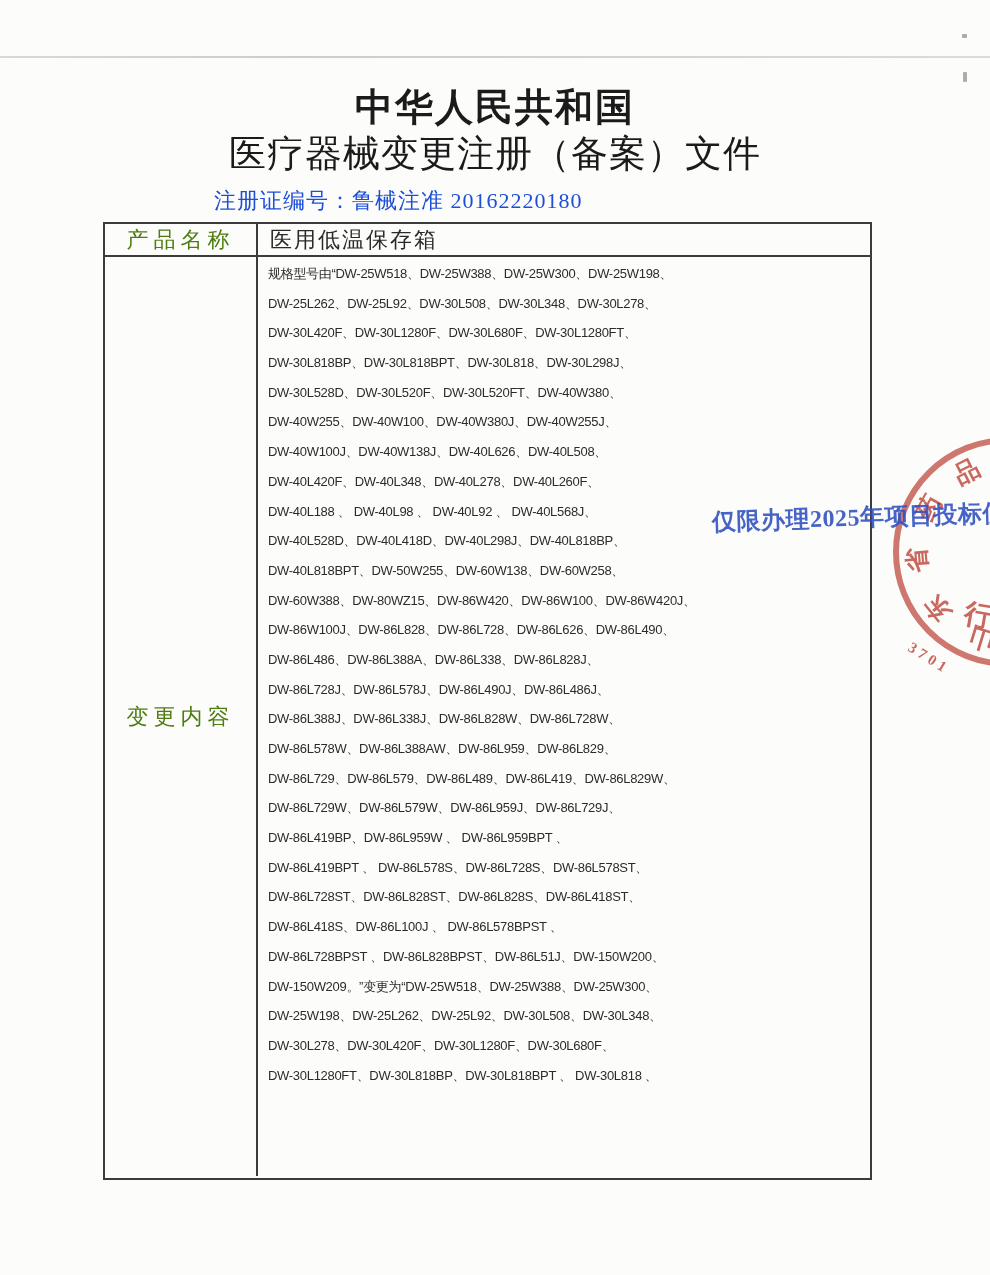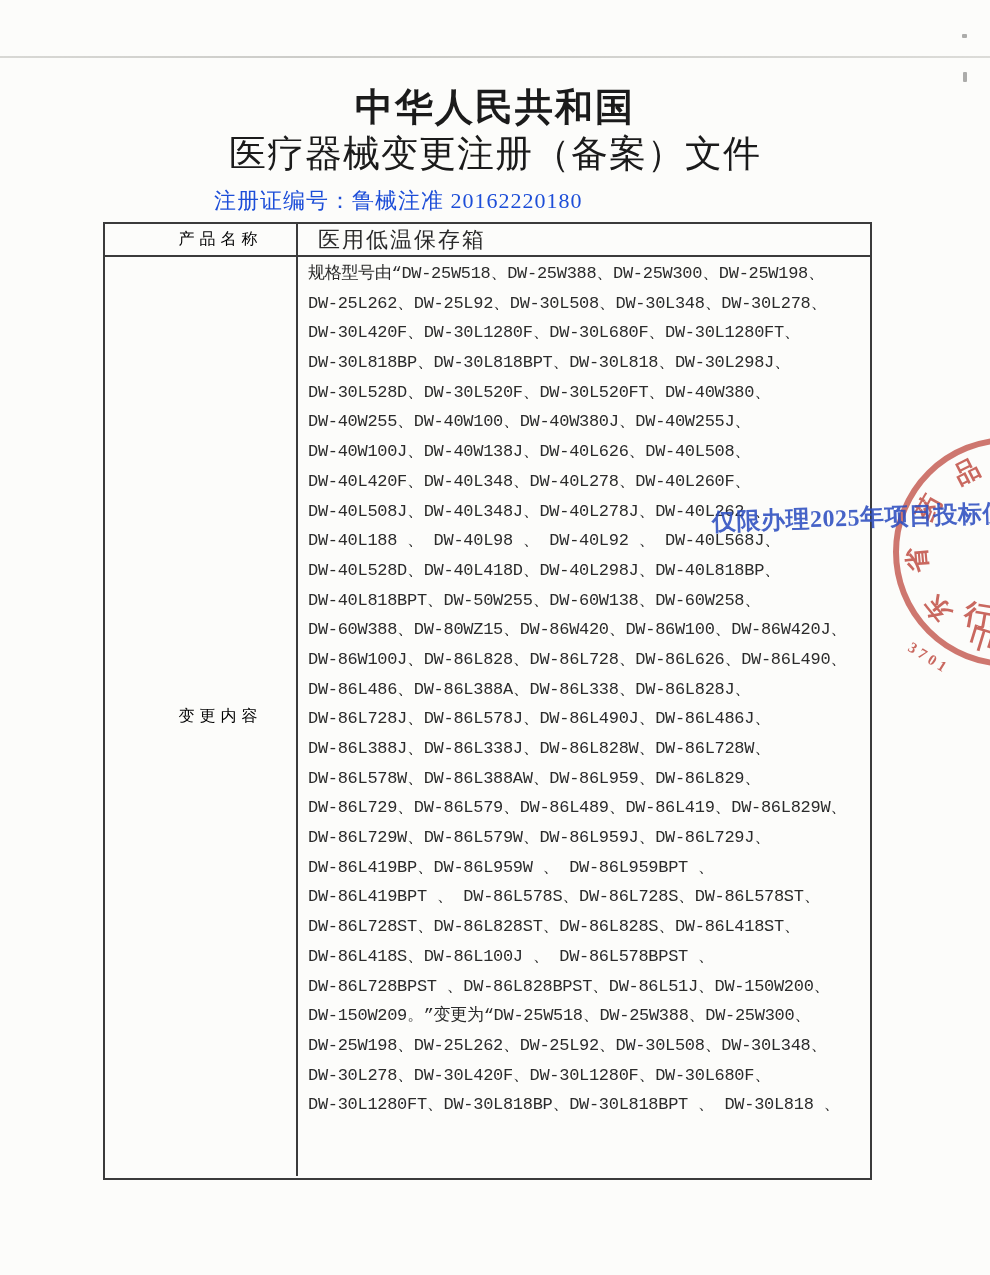--- a/index.html
+++ b/index.html
@@ -48,35 +48,35 @@
     width: 769px; height: 958px;
     border: 2px solid #3b3b3b;
     background: transparent;
   }
   .row-product { display: flex; height: 33px; border-bottom: 2px solid #3b3b3b; }
   .row-change { display: flex; height: calc(100% - 35px); }
   .cell-label {
     width: 153px; flex: 0 0 153px;
     border-right: 2px solid #3b3b3b;
     display: flex; align-items: center; justify-content: center;
-    font-size: 16px; letter-spacing: 5px; color: #000000; margin-left: 40px;
+    font-size: 22px; letter-spacing: 5px; color: #4d7c0f;
   }
   .cell-value {
     flex: 1; display: flex; align-items: center;
-    padding-left: 20px; font-size: 22px; color: #2a2a2a; letter-spacing: 2px;
+    padding-left: 12px; font-size: 22px; color: #2a2a2a; letter-spacing: 2px;
     overflow: hidden;
   }
   .cell-content {
     flex: 1;
     padding: 2px 2px 0 10px;
     overflow: hidden;
   }
   .model-line {
-    font-family: Liberation Mono, monospace;
-    font-size: 17px;
+    font-family: Liberation Sans, sans-serif;
+    font-size: 13px;
     line-height: 29.7px;
     height: 29.7px;
     letter-spacing: -0.3px;
     white-space: pre;
     overflow: hidden;
     color: #2b2b2b;
   }
 
   
   .watermark {
@@ -129,21 +129,20 @@
       <div class="cell-label">变更内容</div>
       <div class="cell-content">
           <div class="model-line">规格型号由“DW-25W518、DW-25W388、DW-25W300、DW-25W198、</div>
           <div class="model-line">DW-25L262、DW-25L92、DW-30L508、DW-30L348、DW-30L278、</div>
           <div class="model-line">DW-30L420F、DW-30L1280F、DW-30L680F、DW-30L1280FT、</div>
           <div class="model-line">DW-30L818BP、DW-30L818BPT、DW-30L818、DW-30L298J、</div>
           <div class="model-line">DW-30L528D、DW-30L520F、DW-30L520FT、DW-40W380、</div>
           <div class="model-line">DW-40W255、DW-40W100、DW-40W380J、DW-40W255J、</div>
           <div class="model-line">DW-40W100J、DW-40W138J、DW-40L626、DW-40L508、</div>
           <div class="model-line">DW-40L420F、DW-40L348、DW-40L278、DW-40L260F、</div>
-          <div class="model-line">DW-40L508J、DW-40L348J、DW-40L278J、DW-40L262 、</div>
           <div class="model-line">DW-40L188 、 DW-40L98 、 DW-40L92 、 DW-40L568J、</div>
           <div class="model-line">DW-40L528D、DW-40L418D、DW-40L298J、DW-40L818BP、</div>
           <div class="model-line">DW-40L818BPT、DW-50W255、DW-60W138、DW-60W258、</div>
           <div class="model-line">DW-60W388、DW-80WZ15、DW-86W420、DW-86W100、DW-86W420J、</div>
           <div class="model-line">DW-86W100J、DW-86L828、DW-86L728、DW-86L626、DW-86L490、</div>
           <div class="model-line">DW-86L486、DW-86L388A、DW-86L338、DW-86L828J、</div>
           <div class="model-line">DW-86L728J、DW-86L578J、DW-86L490J、DW-86L486J、</div>
           <div class="model-line">DW-86L388J、DW-86L338J、DW-86L828W、DW-86L728W、</div>
           <div class="model-line">DW-86L578W、DW-86L388AW、DW-86L959、DW-86L829、</div>
           <div class="model-line">DW-86L729、DW-86L579、DW-86L489、DW-86L419、DW-86L829W、</div>

